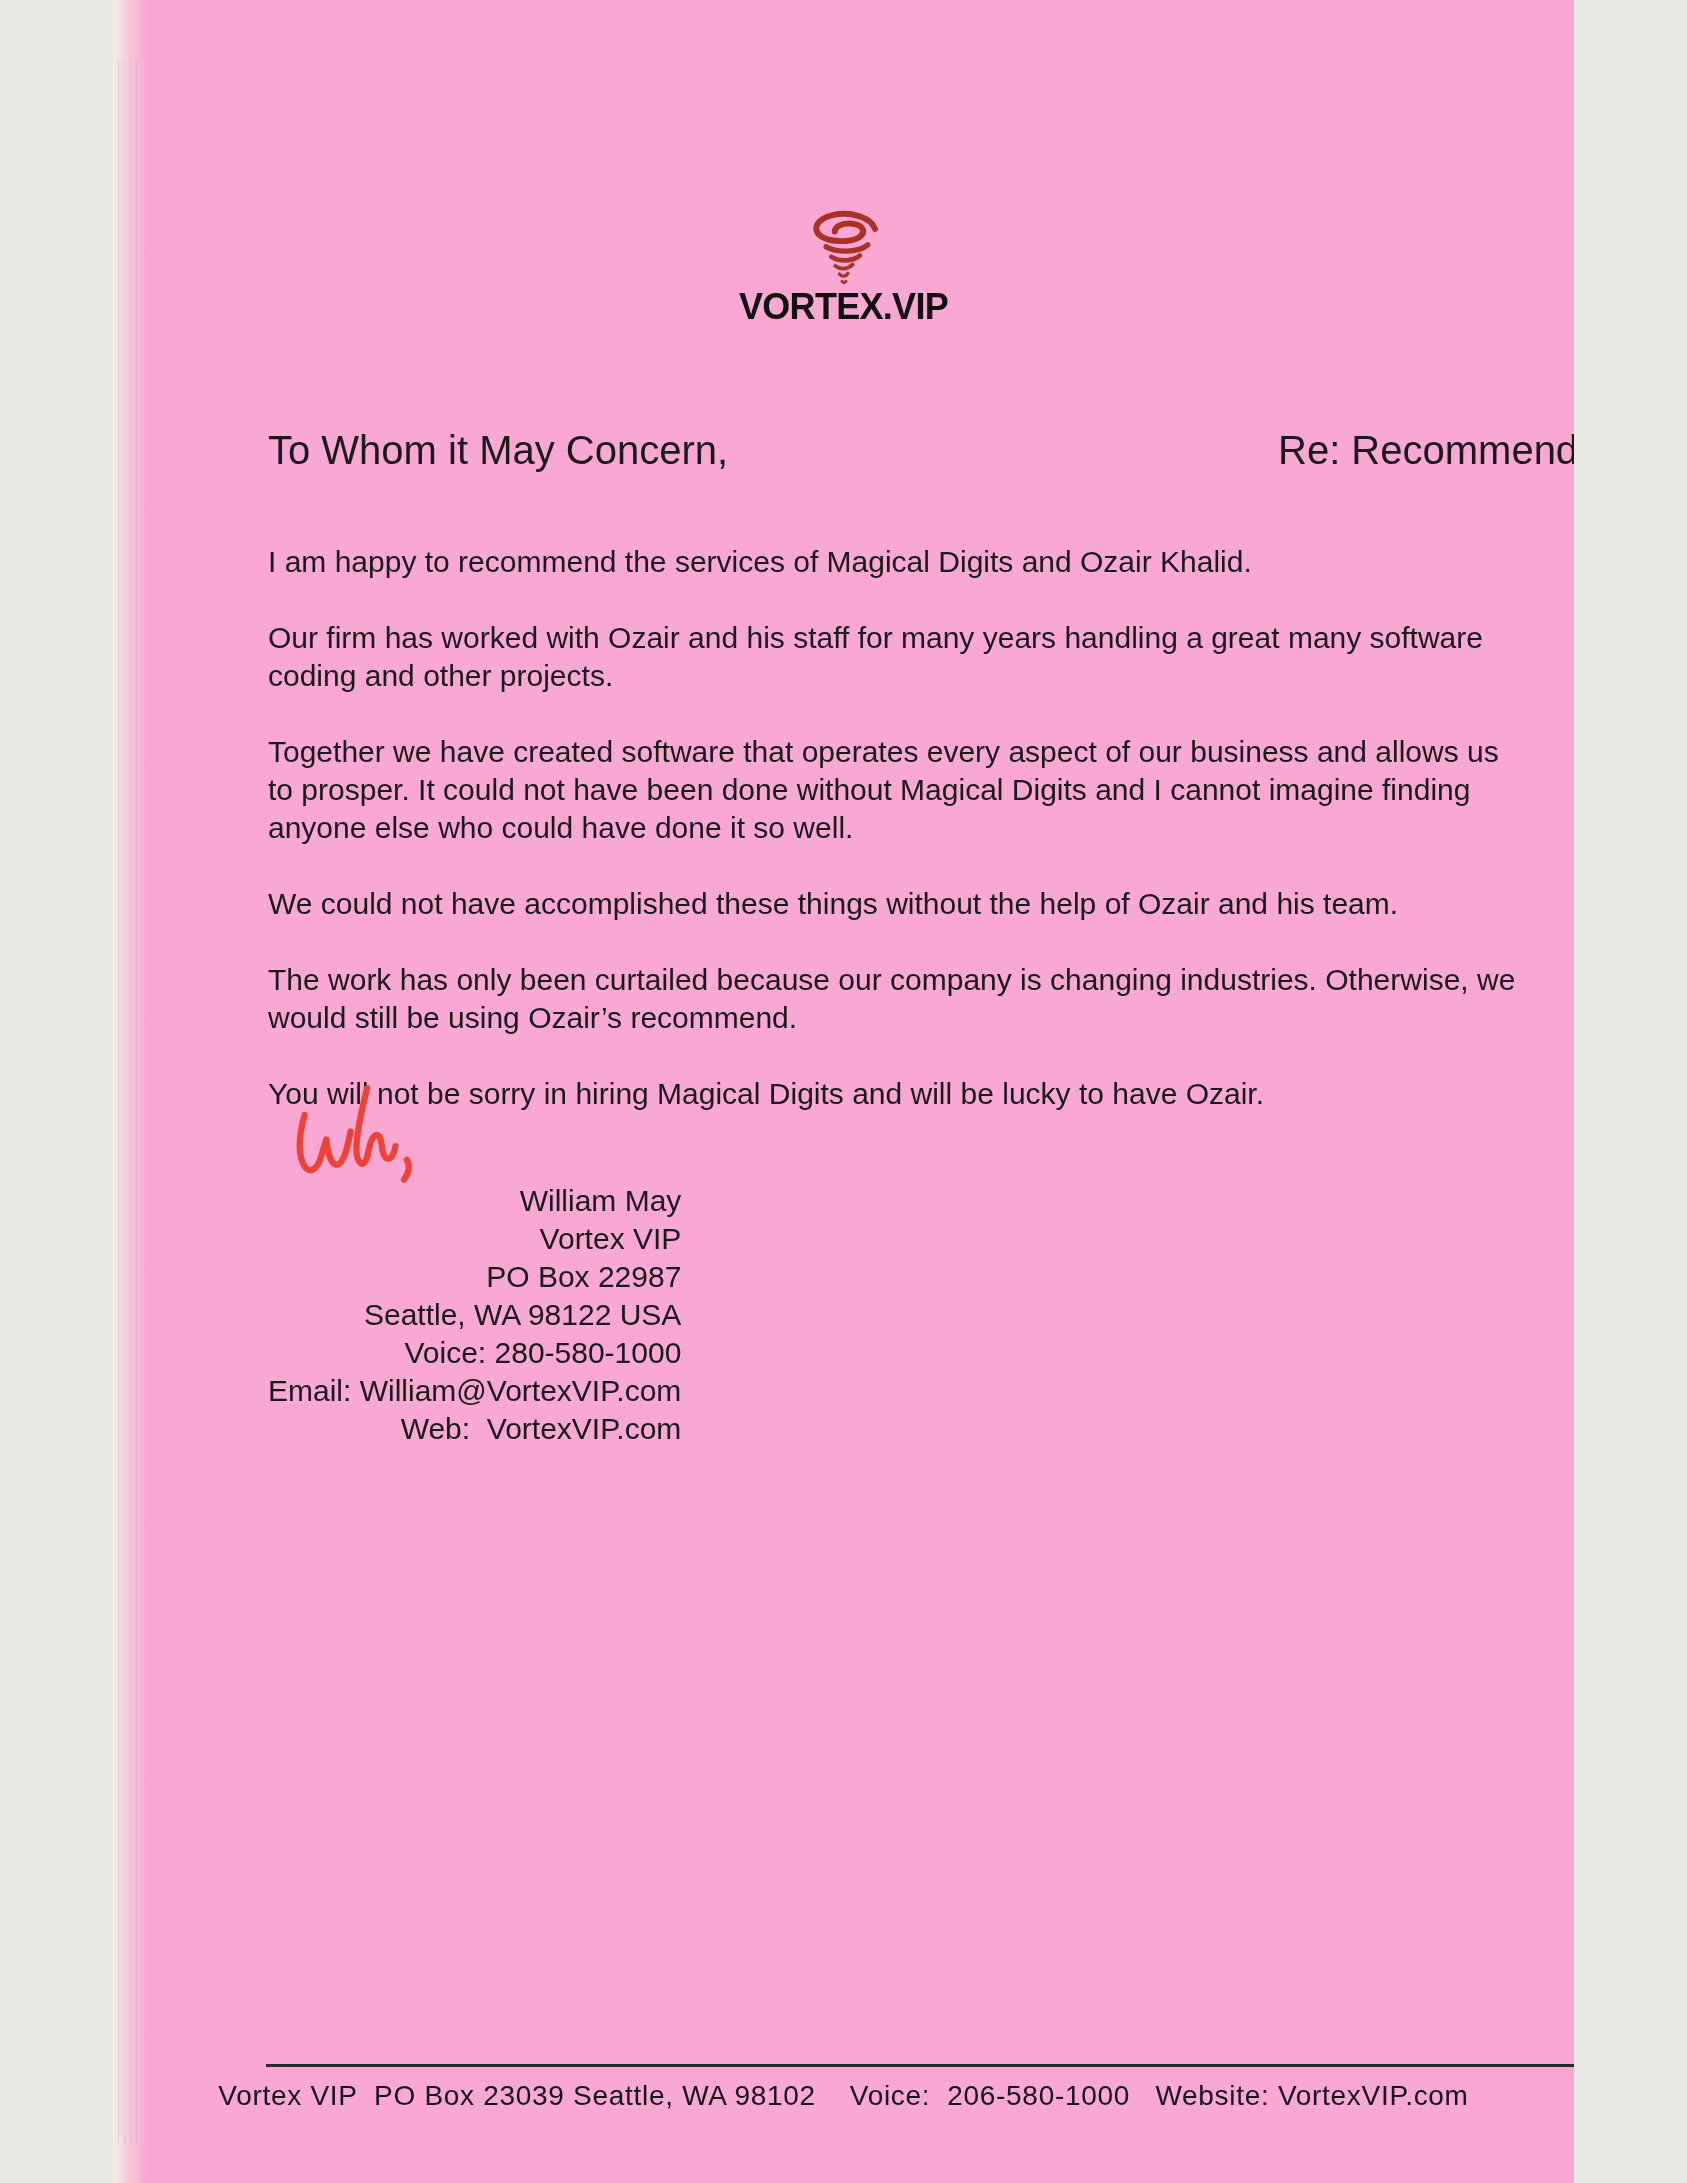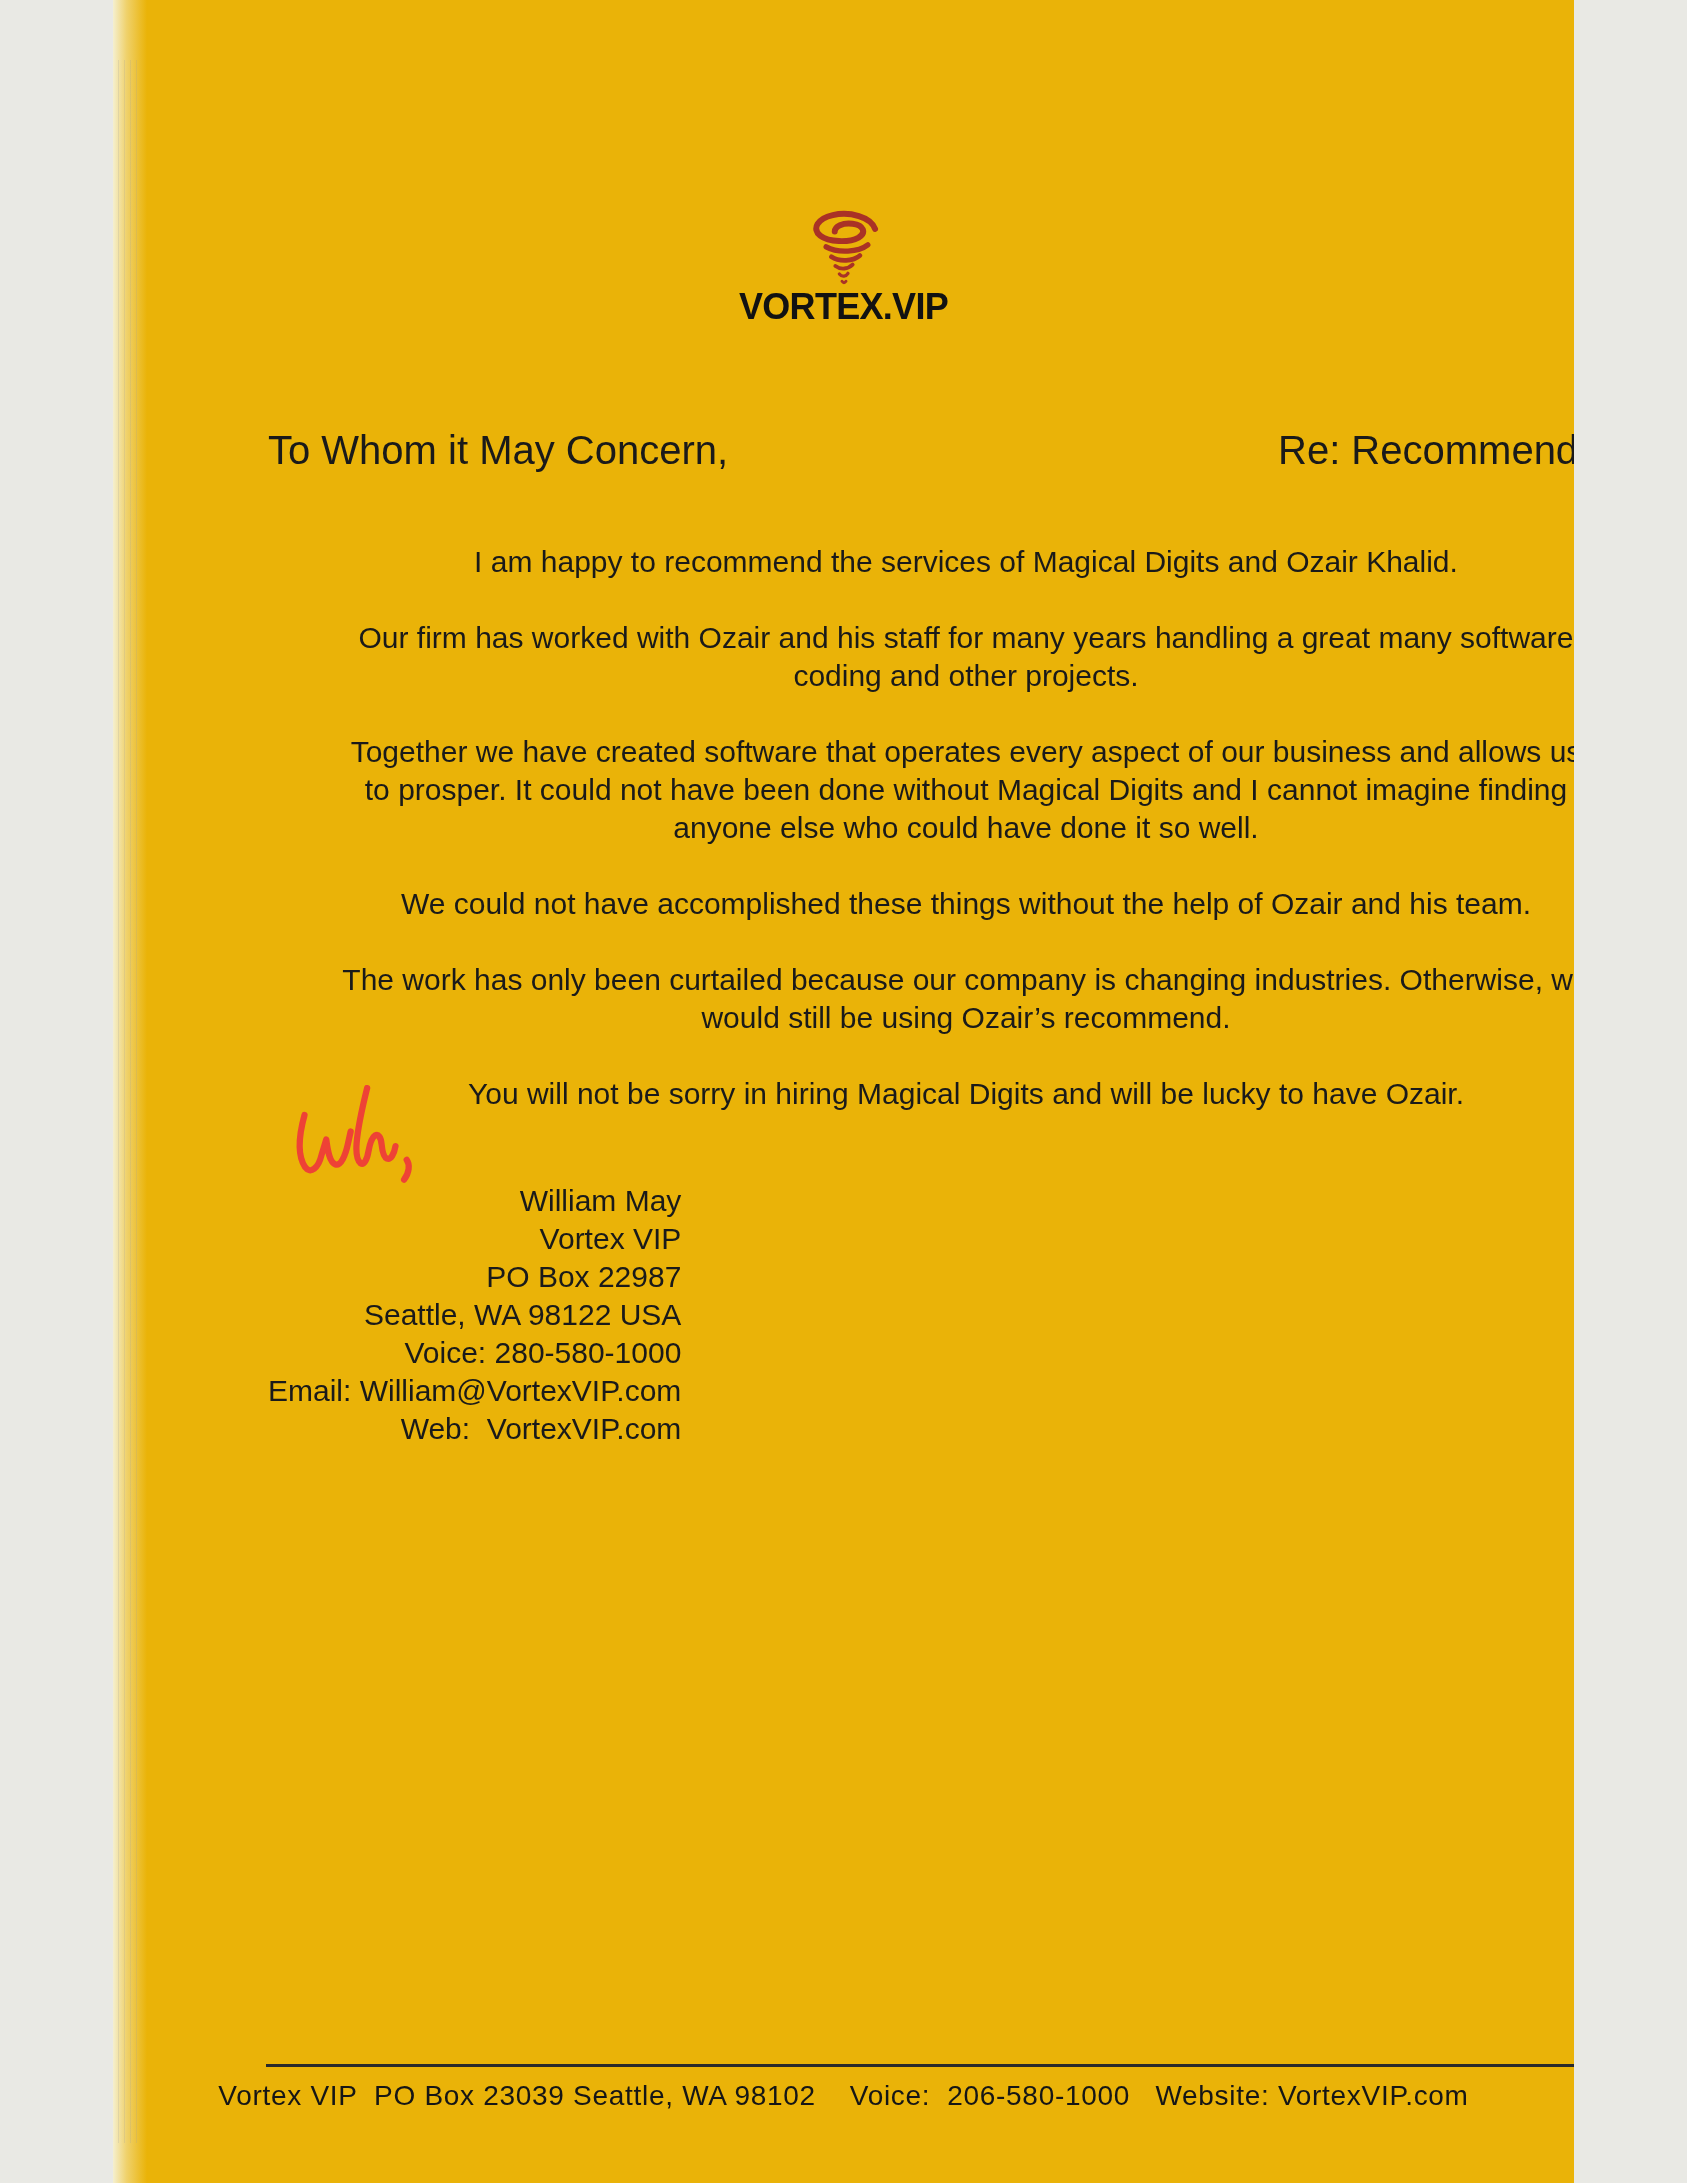--- a/index.html
+++ b/index.html
@@ -3,21 +3,21 @@
 <meta charset="utf-8">
 <style>
   html, body { margin: 0; padding: 0; background: #e9e9e4; }
   * { box-sizing: border-box; }
 
   .page {
     position: relative;
     width: 1461px;
     height: 2183px;
     margin: 0 auto;
-    background: #eab308;
+    background: #f9a8d4;
     font-family: "Liberation Sans", sans-serif;
     color: #1a1a1a;
     overflow: hidden;
   }
 
   
   .scan-edge {
     position: absolute;
     left: 0; top: 0; bottom: 0;
     width: 34px;
@@ -76,21 +76,20 @@
     position: absolute;
     top: 543px;
     left: 155px;
     width: 1396px;
     font-size: 30px;
     line-height: 38px;
   }
   .letter-body p {
     margin: 0 0 38px 0;
     white-space: pre-line;
-    text-align: center;
   }
 
   .autograph {
     position: absolute;
     left: 175px;
     top: 1085px;
   }
 
   .signature-block {
     position: absolute;

